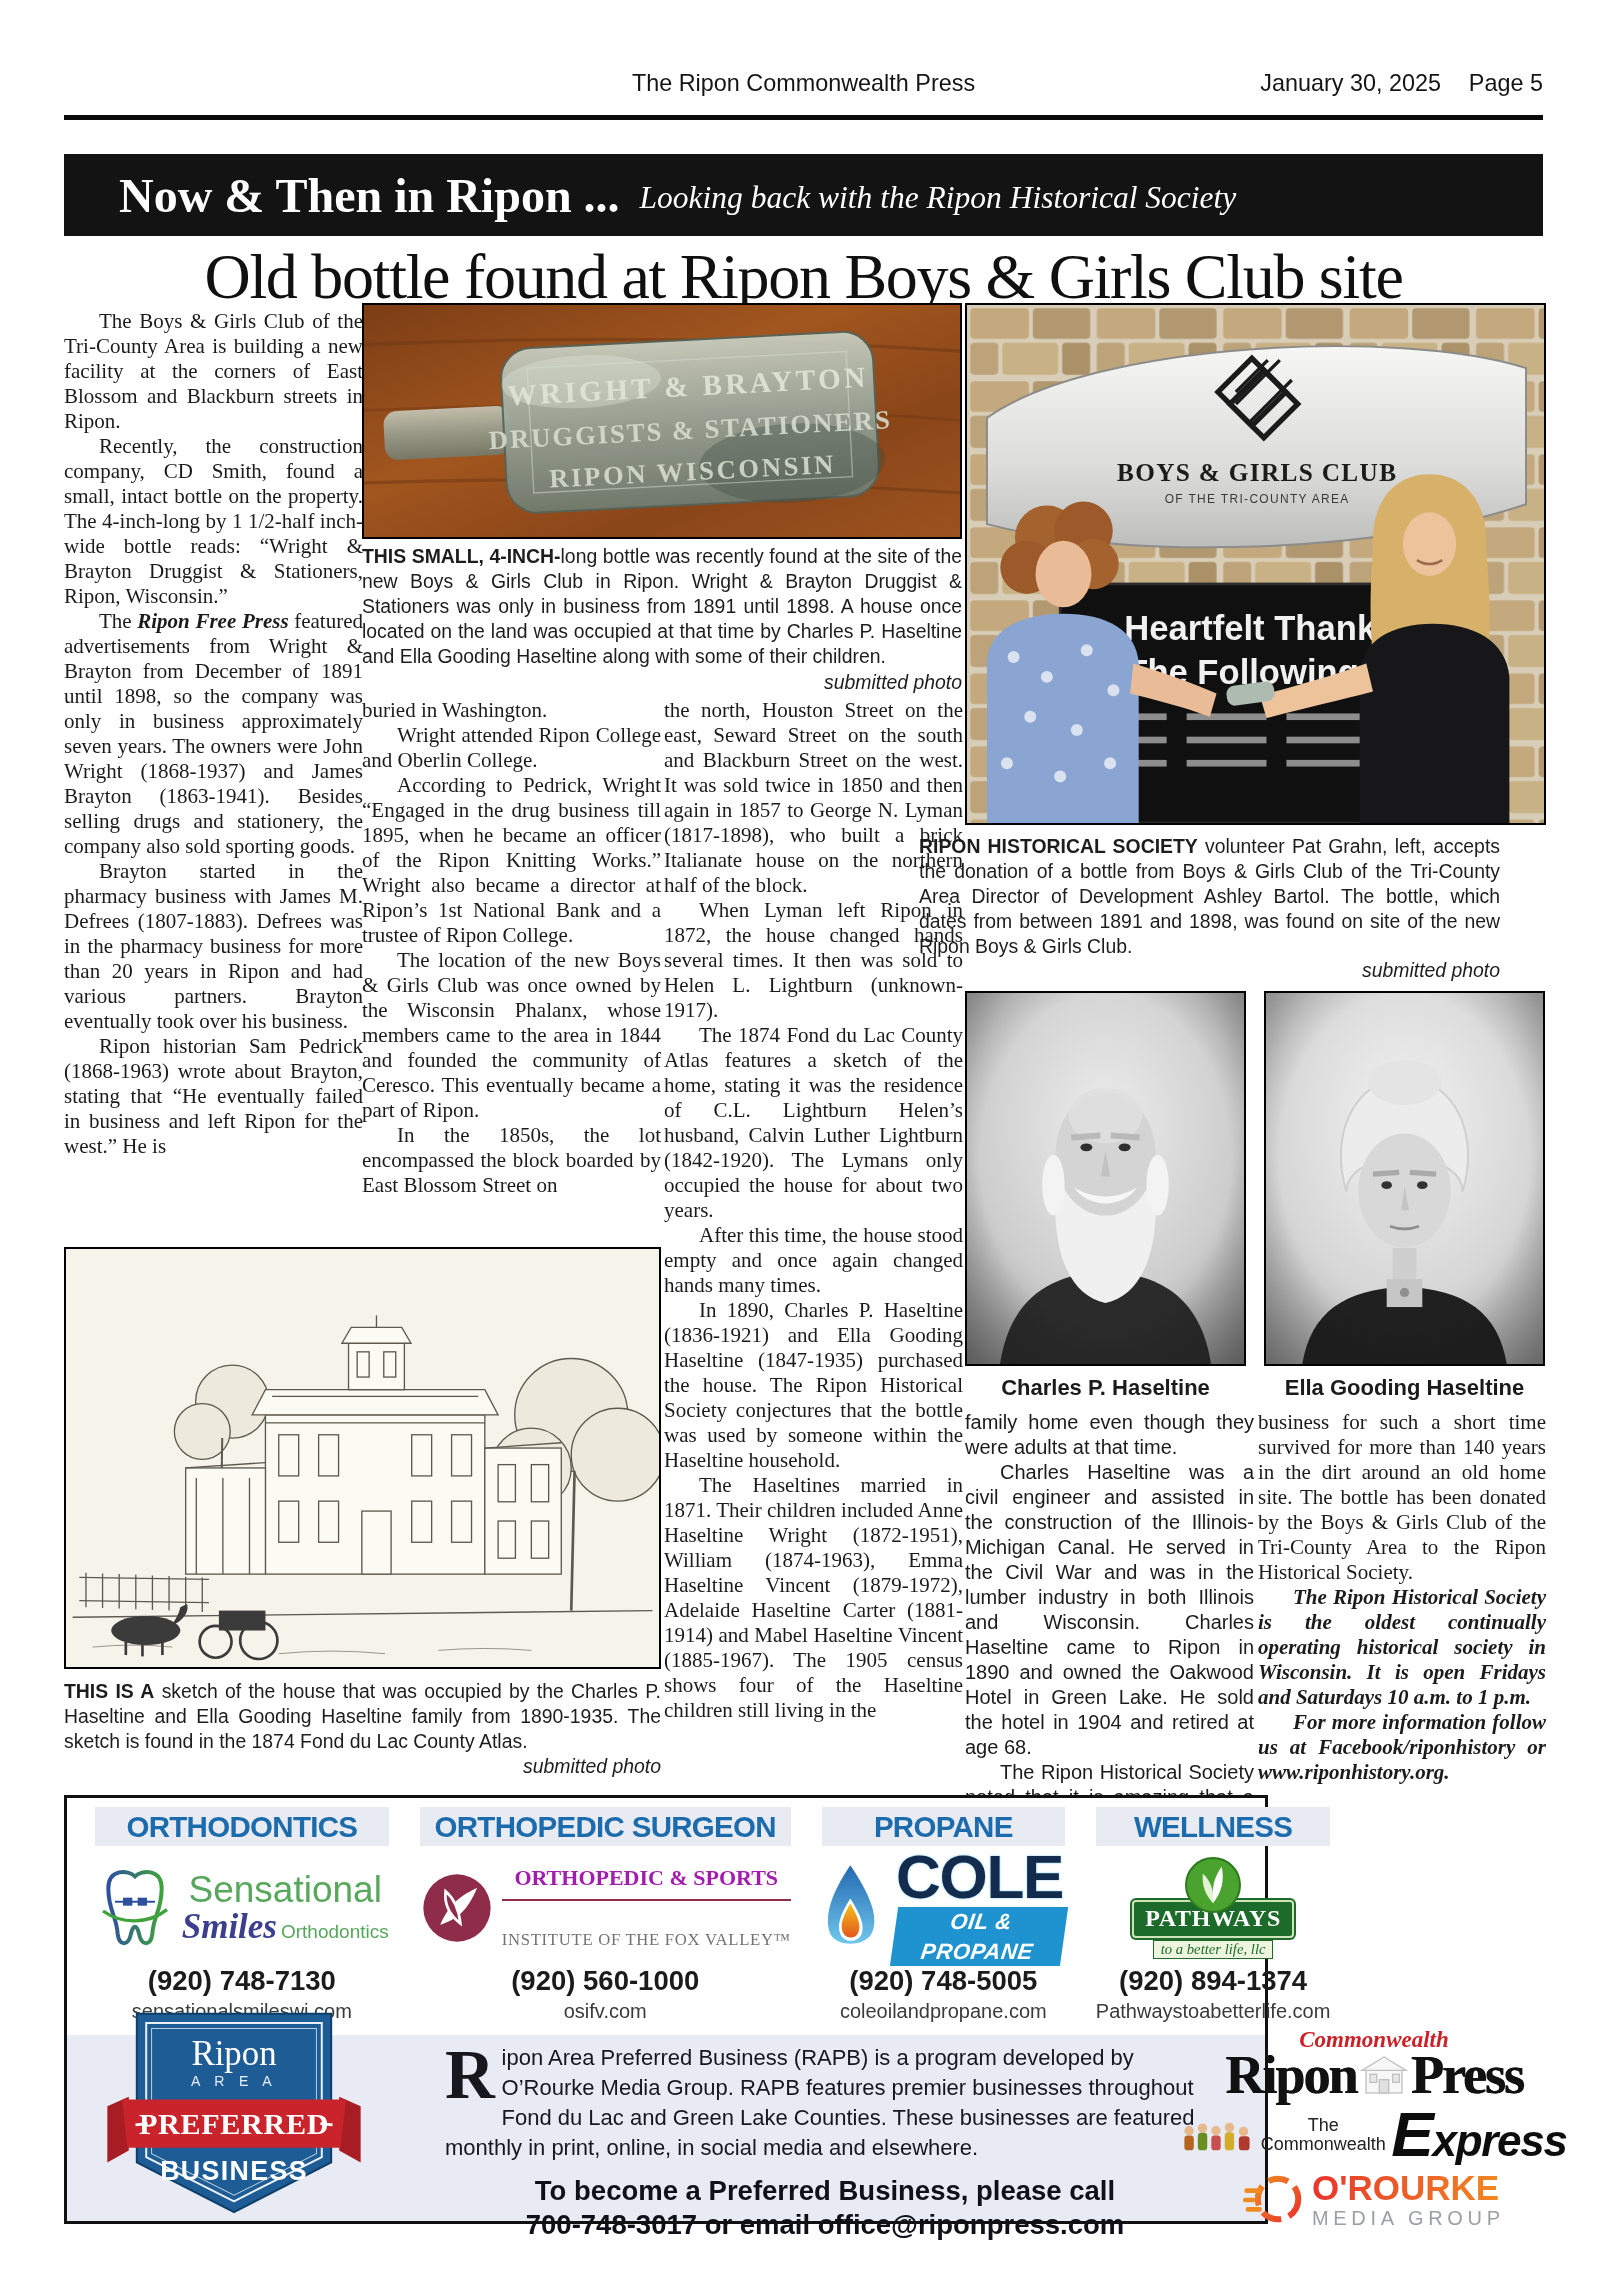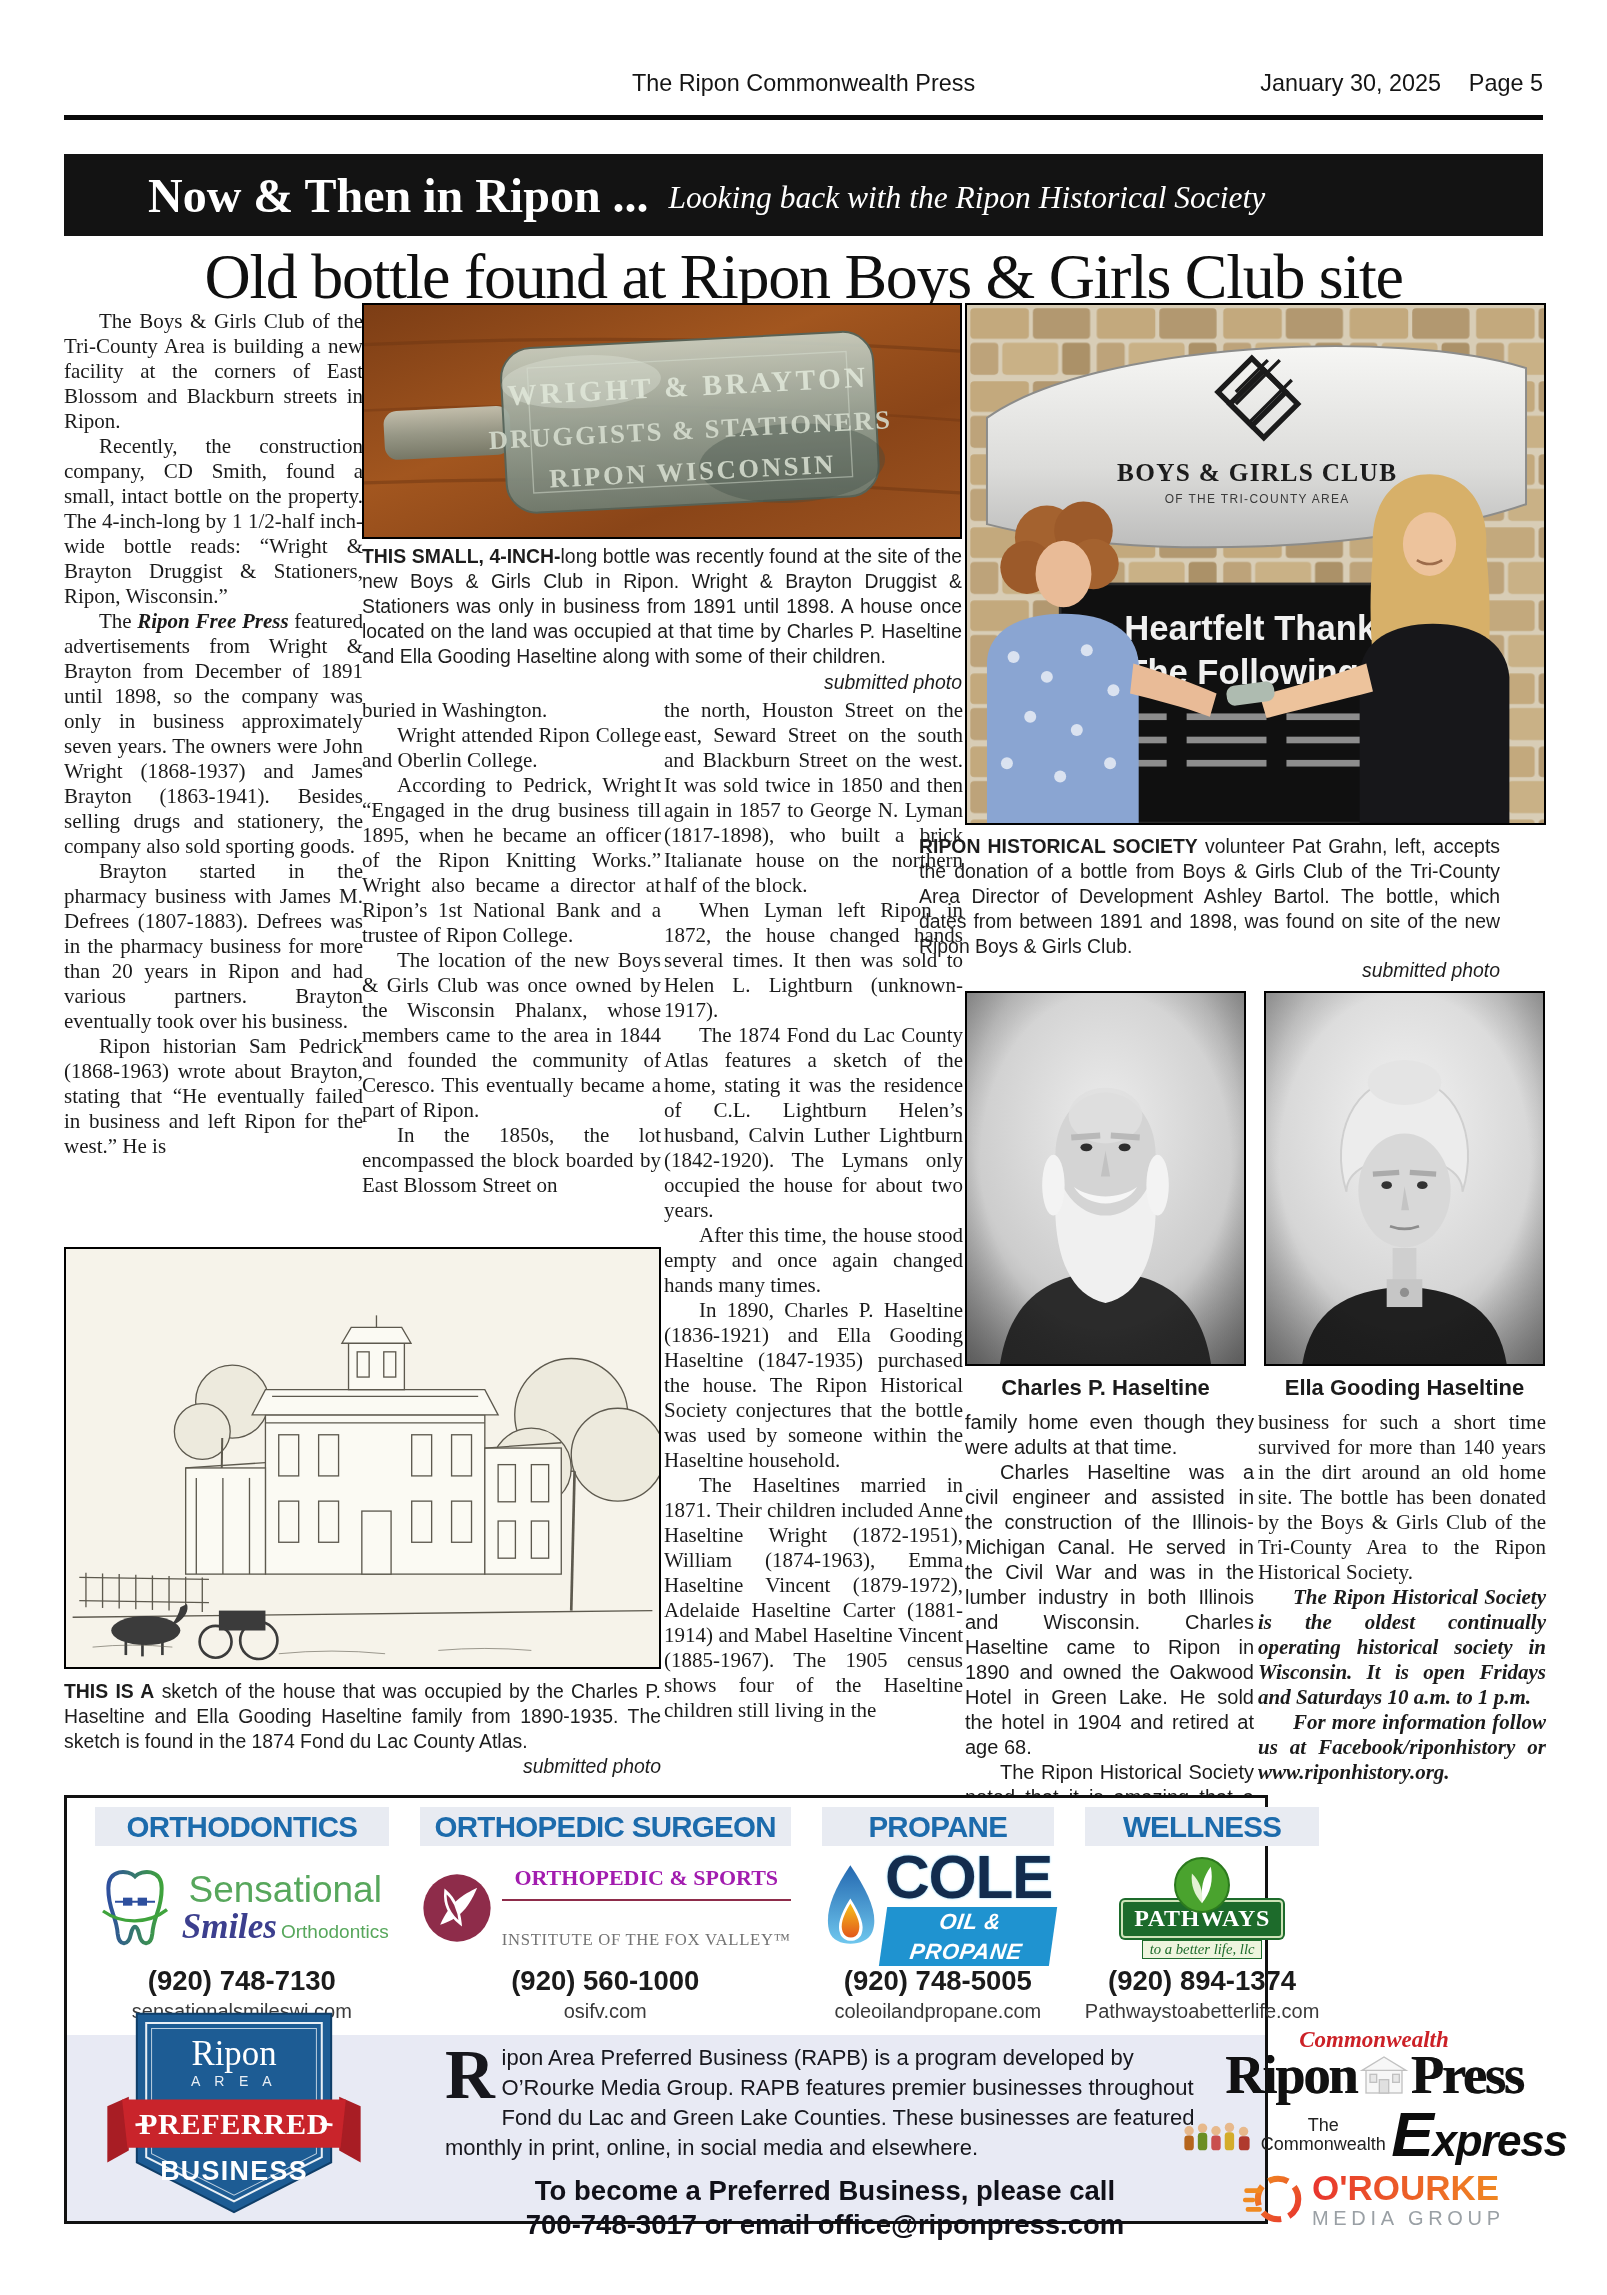--- a/index.html
+++ b/index.html
@@ -10,21 +10,21 @@
   
   .masthead { position:absolute; left:64px; right:64px; top:70px; height:35px;
               font-family:"Liberation Sans", sans-serif; font-size:23.4px; color:#151515; }
   .mh-title { position:absolute; left:50%; transform:translateX(-50%); }
   .mh-date  { position:absolute; right:102px; }
   .mh-page  { position:absolute; right:0; }
   .mh-rule  { position:absolute; left:64px; right:64px; top:115px; height:4.7px; background:#0a0a0a; }
 
   
   .banner { position:absolute; left:64px; right:64px; top:154px; height:82px; background:#131313;
-            color:#fff; display:flex; align-items:center; padding-left:84px; }
+            color:#fff; display:flex; align-items:center; padding-left:55px; }
   .banner-title { font-size:48px; font-weight:700; letter-spacing:0; white-space:nowrap; }
   .banner-sub { font-size:31.5px; font-style:italic; margin-left:20px; white-space:nowrap; position:relative; top:2.7px; }
 
   .headline { position:absolute; left:64px; right:64px; top:240px; text-align:center;
               font-size:64px; font-weight:400; letter-spacing:-1.3px; white-space:nowrap; color:#101010; }
 
   
   .copy { position:absolute; text-align:justify; font-size:21px; line-height:25px; hyphens:auto; }
   .copy p { text-indent:35px; }
   .copy p.noindent { text-indent:0; }
@@ -76,21 +76,21 @@
   .s-orth { font:400 19px/1 "Liberation Sans", sans-serif; color:#57a75c; margin-left:4px; }
   .s-row { margin-top:1.3px; }
 
   
   .o-logo { display:flex; align-items:center; gap:8px; }
   .o-name { font:700 22px/1.15 "Liberation Serif", serif; color:#a21caf; letter-spacing:0;
             border-bottom:2px solid #8e2c4a; padding-bottom:9px; white-space:nowrap; }
   .o-sub { font:400 16.7px/1.3 "Liberation Serif", serif; color:#737373; letter-spacing:0.7px; white-space:nowrap;margin-top:28px; }
 
   
-  .c-logo { display:flex; align-items:center; gap:5px; }
+  .c-logo { display:flex; align-items:center; gap:16px; }
   .c-name { font:900 62px/0.9 "Liberation Sans", sans-serif; color:#132c4e;
             text-shadow:0 0 1.3px #7ec7ec, 0 0 2.7px #bfe4f5; letter-spacing:-1.3px; }
   .c-bar { margin-top:2.7px; background:#1f93d0; color:#fff; transform:skewX(-8deg);
            font:700 22px/1.35 "Liberation Sans", sans-serif; font-style:italic; letter-spacing:0.7px; }
 
   
   .p-logo { display:flex; flex-direction:column; align-items:center; }
   .p-circle { margin-bottom:-14.7px; z-index:2; }
   .p-sign { background:#1d6b2b; border:2px solid #cfe3b8; box-shadow:0 0 0 2px #1d6b2b;
             color:#fff; font:700 24px/1.3 "Liberation Serif", serif; letter-spacing:0.7px;

